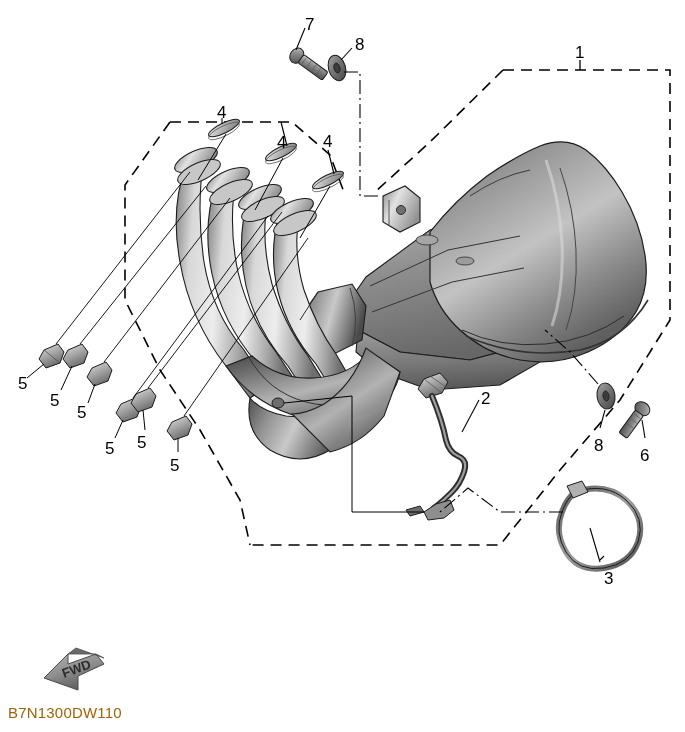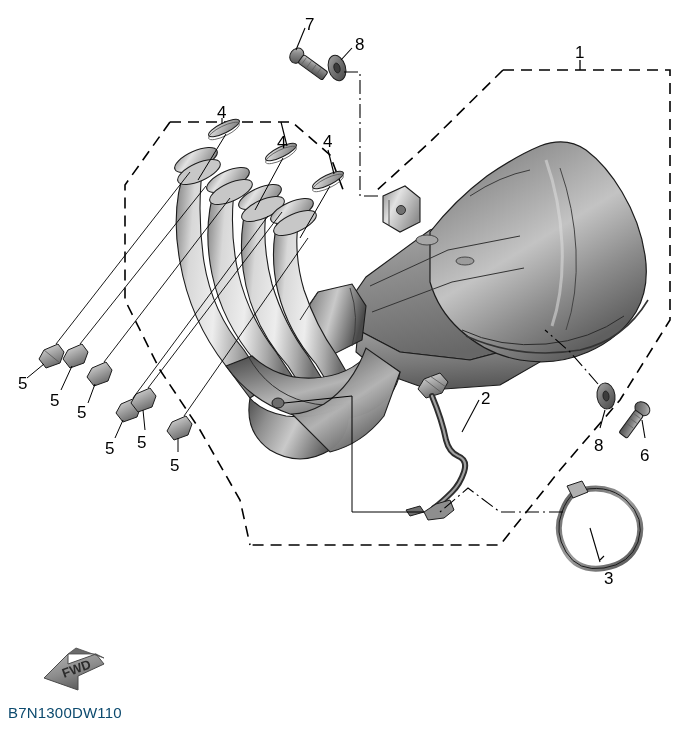--- a/index.html
+++ b/index.html
@@ -34,21 +34,21 @@
     -webkit-user-select: none;
     user-select: none;
   }
   #part-number-text {
     position: absolute;
     left: 8px;
     top: 704px;
     font-family: "Liberation Sans", sans-serif;
     font-size: 15px;
     letter-spacing: 0.2px;
-    color: #0c4a6e;
+    color: #a16207;
   }
   .fwd-text {
     font-family: "Liberation Sans", sans-serif;
     font-size: 13px;
     fill: #2b2b2b;
     font-weight: bold;
   }
 </style>
 </head>
 <body>

